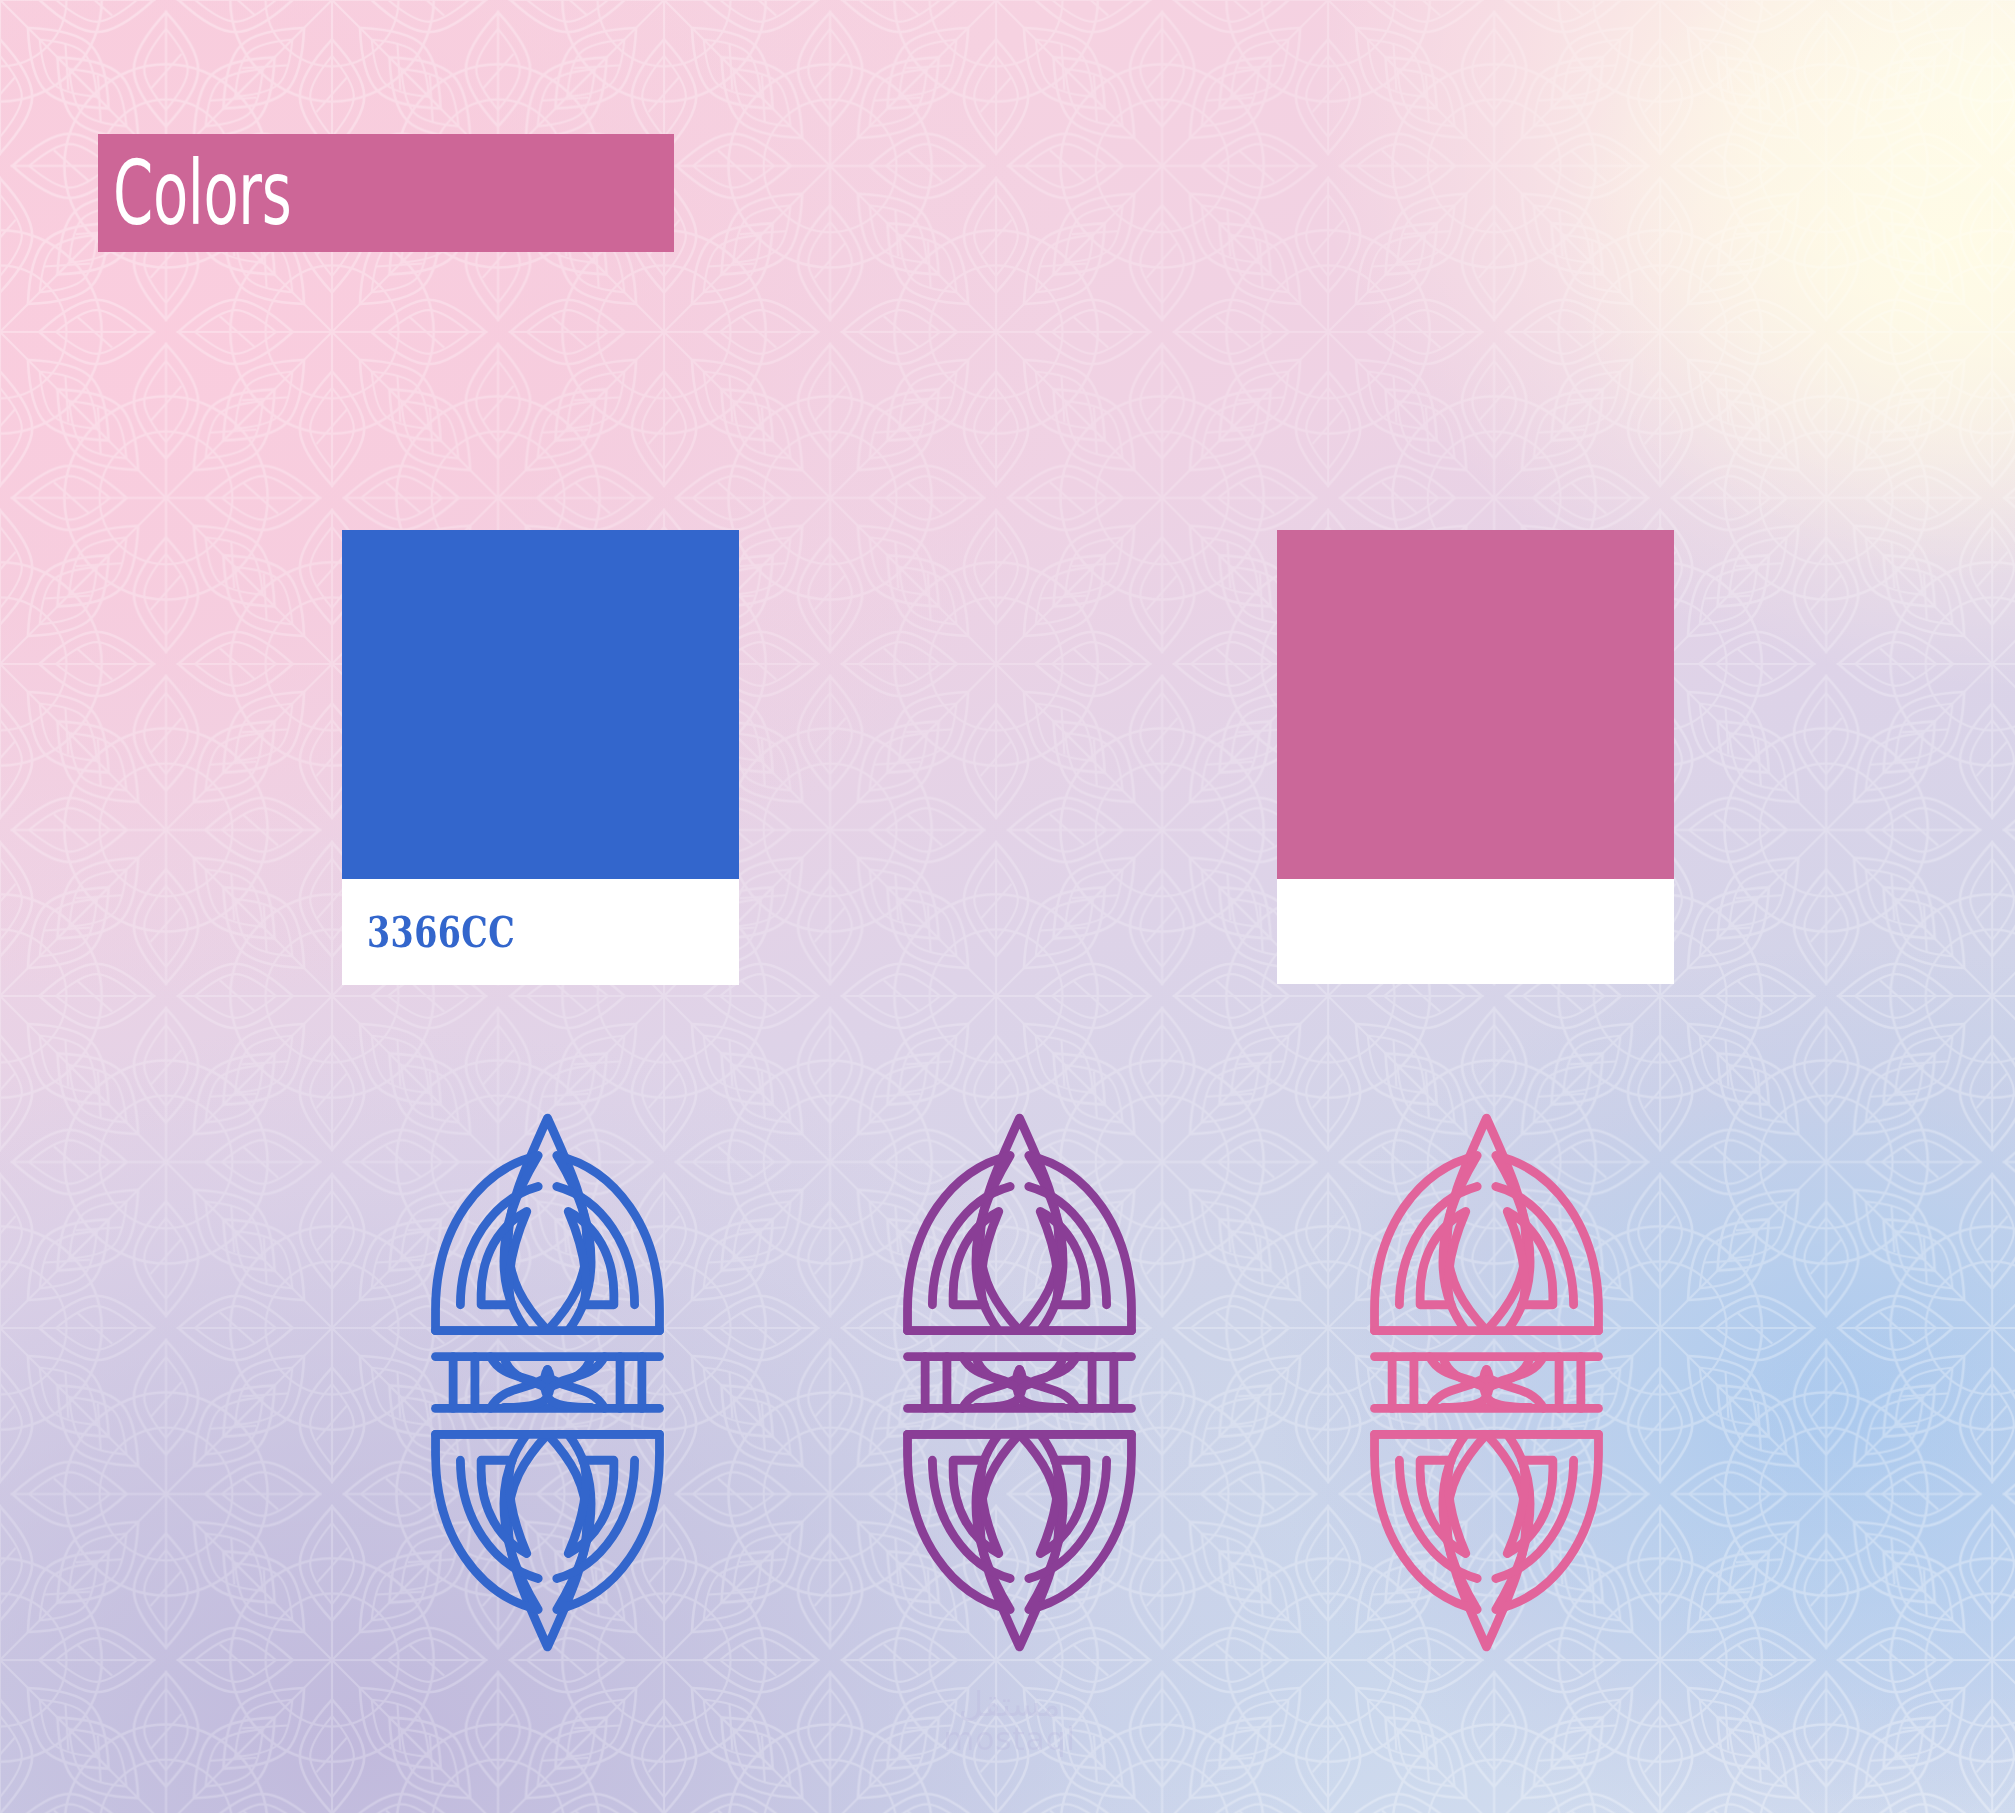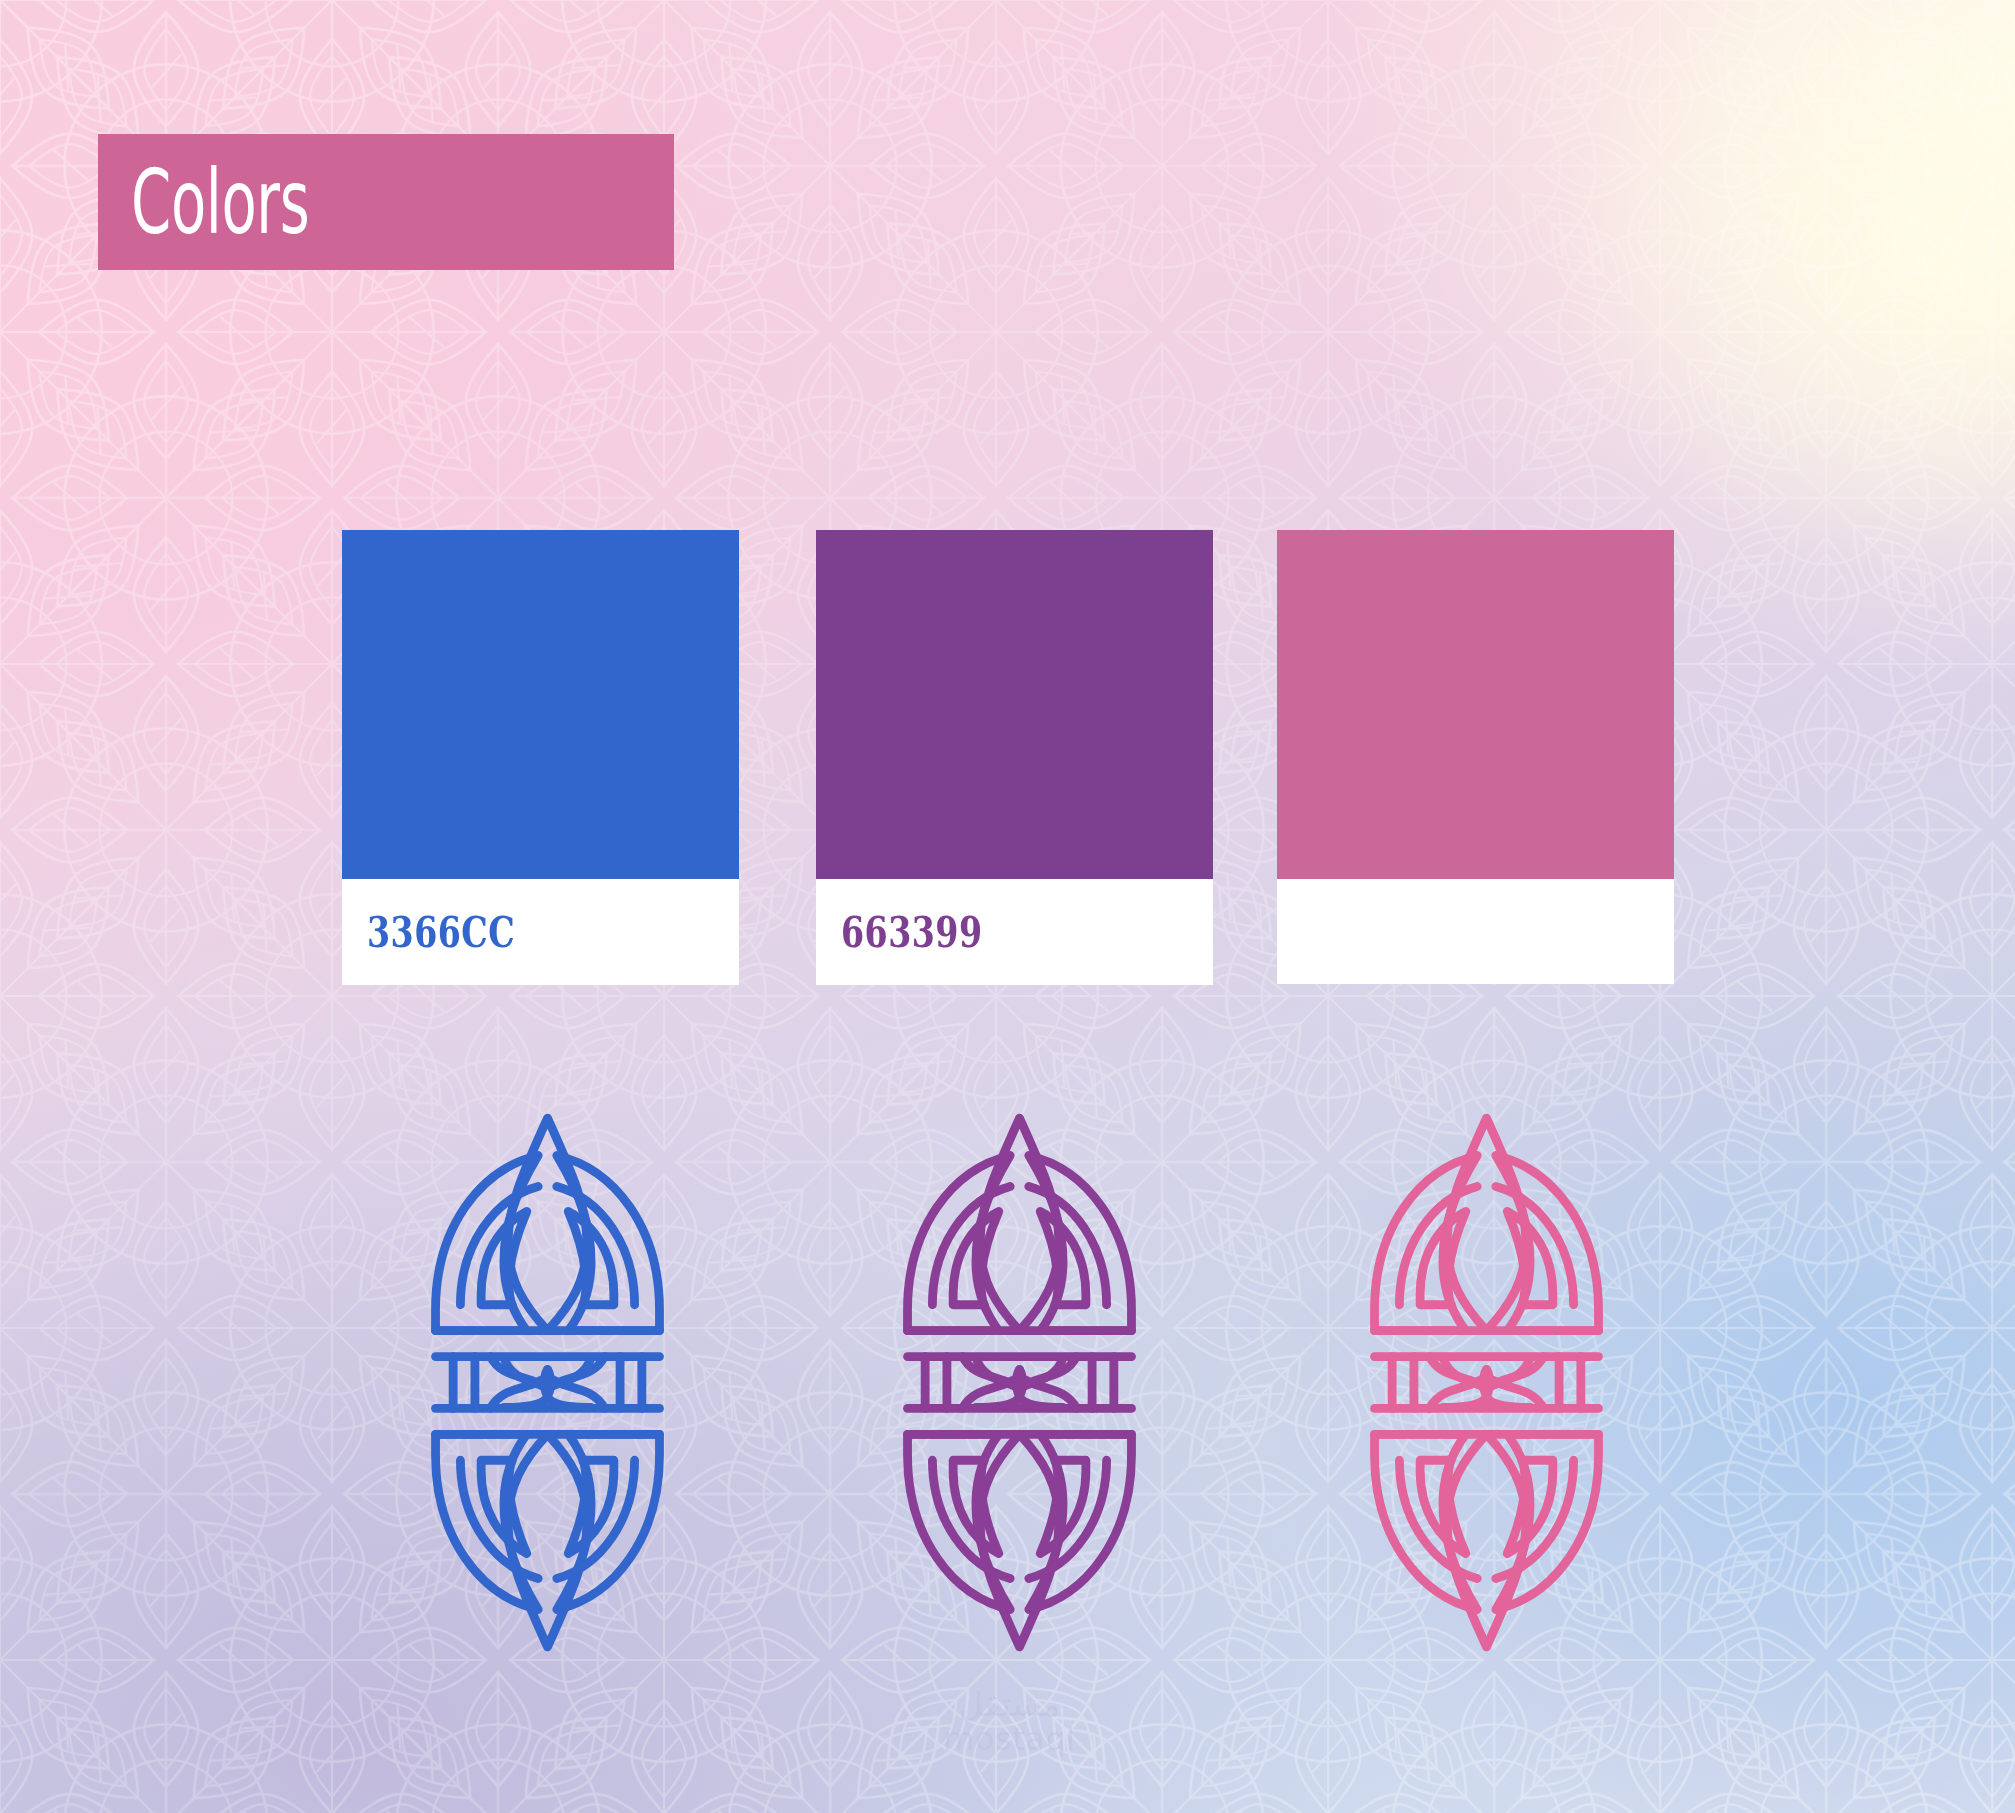--- a/index.html
+++ b/index.html
@@ -44,26 +44,26 @@
     mix-blend-mode: screen;
   }
   .bg-pattern svg { width: 100%; height: 100%; display: block; }
 
   
   .title-banner {
     position: absolute;
     left: 98px;
     top: 134px;
     width: 576px;
-    height: 136px;
+    height: 118px;
     background: #cd6697;
     display: flex;
     align-items: center;
     box-sizing: border-box;
-    padding-left: 33px;
+    padding-left: 15px;
   }
   .title-text {
     color: #ffffff;
     font-family: "DejaVu Sans Condensed", "Liberation Sans Narrow", "Liberation Sans", sans-serif;
     font-size: 89px;
     font-weight: 400;
     line-height: 0.95;
     letter-spacing: -0.5px;
     transform: scaleX(0.72);
     transform-origin: left center;
@@ -220,26 +220,20 @@
 
   <div class="swatch-row">
 
     <div class="swatch-card c0">
       <div class="swatch-color" style="background:#3366CC"></div>
       <div class="swatch-label-zone">
         <span class="swatch-label" style="color:#3366CC">3366CC</span>
       </div>
     </div>
 
-    <div class="swatch-card c1">
-      <div class="swatch-color" style="background:#7D3F90"></div>
-      <div class="swatch-label-zone">
-        <span class="swatch-label" style="color:#7D3F90">663399</span>
-      </div>
-    </div>
 
     <div class="swatch-card c2">
       <div class="swatch-color" style="background:#CB6799"></div>
     </div>
 
   </div>
 
   <div class="logo-row">
 
     <div class="logo-slot l0">

